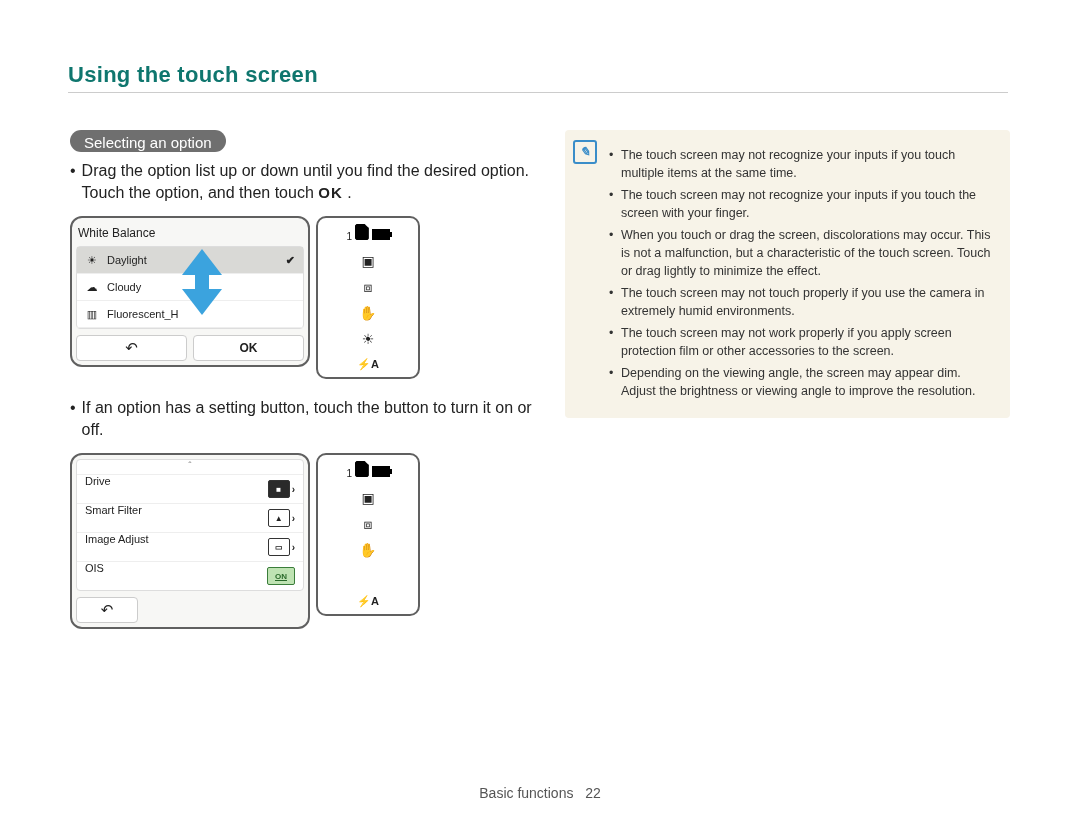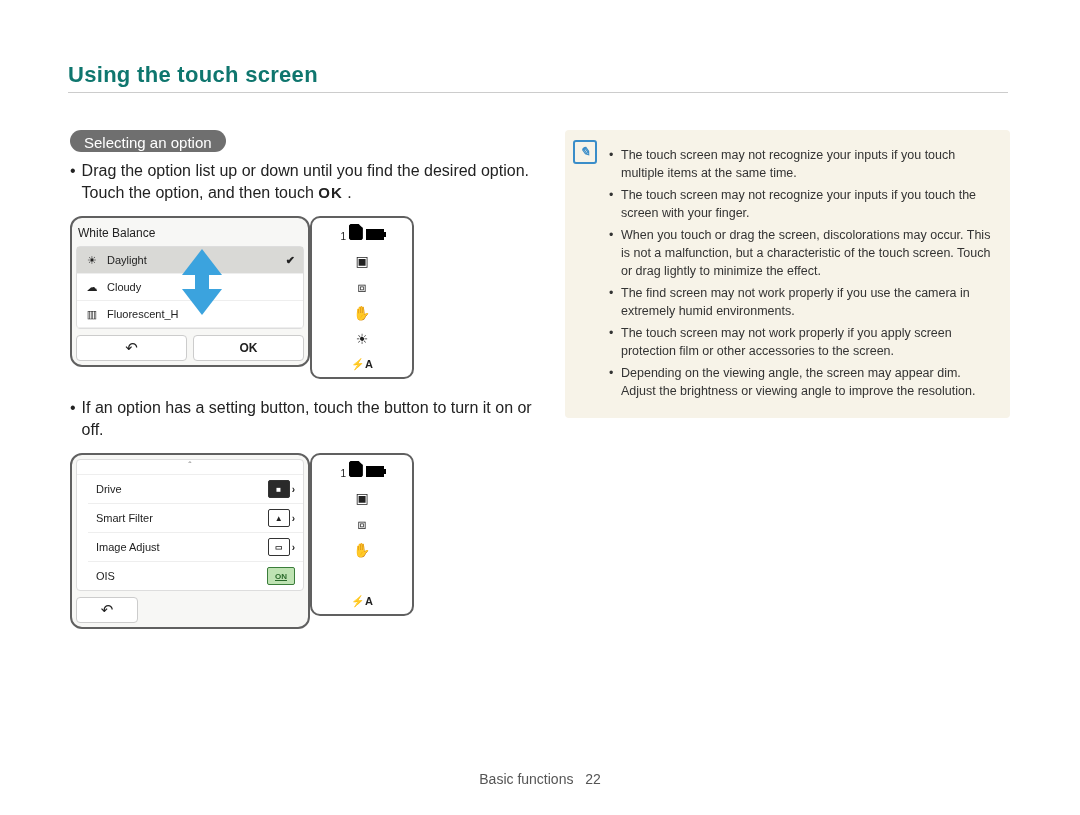--- a/index.html
+++ b/index.html
@@ -64,20 +64,21 @@
   .bullet .dot { flex: 0 0 auto; }
   .ok-glyph {
     font-weight: 900;
     letter-spacing: 1px;
     font-size: 15px;
   }
 
   .figure {
     display: flex;
     align-items: flex-start;
+    gap: 6px;
     margin-top: 4px;
     margin-bottom: 18px;
   }
   .camscreen {
     width: 228px;
     border: 2px solid #606060;
     border-radius: 12px;
     padding: 4px;
     background: #f7f7f5;
   }
@@ -181,21 +182,21 @@
     background:#000;
   }
   .flashauto{font-size:11px;font-weight:bold;}
 
   
   .cs2-list{background:#fff;border:1px solid #ddd;border-radius:4px;}
   .cs2-top{
     text-align:center;font-size:10px;color:#888;height:14px;line-height:14px;border-bottom:1px solid #eee;
   }
   .cs2-row{
-    display:flex;align-items:center;height:28px;padding:0 8px;font-size:11px;border-bottom:1px solid #eee;margin-left:11px;
+    display:flex;height:28px;padding:0 8px;font-size:11px;border-bottom:1px solid #eee;
   }
   .cs2-row:last-of-type{border-bottom:none;}
   .cs2-btnicon{
     margin-left:auto;
     display:flex;align-items:center;gap:2px;
   }
   .sqicon{
     display:inline-flex;align-items:center;justify-content:center;
     width:20px;height:16px;border:1px solid #333;border-radius:2px;font-size:8px;font-weight:bold;background:#fff;
   }
@@ -225,21 +226,21 @@
     position:absolute;left:8px;top:10px;
     width:20px;height:20px;border:2px solid #3a8dc9;border-radius:3px;
     display:flex;align-items:center;justify-content:center;color:#3a8dc9;font-style:italic;font-weight:bold;
   }
   .note ul{margin:4px;padding:0;list-style:none;}
   .note li{position:relative;padding-left:12px;margin-bottom:4px;}
   .note li::before{content:"•";position:absolute;left:0;top:0;}
 
   .footer{
     position:absolute;
-    bottom:28px;
+    bottom:14px;
     left:0;right:0;
     text-align:center;
     font-size:14px;
     color:#555;
     font-weight:300;
   }
 </style>
 </head>
 <body>
 
@@ -357,21 +358,21 @@
   </div>
 </div>
 
 <div class="right-col">
   <div class="note">
     <div class="noteicon">✎</div>
     <ul>
       <li>The touch screen may not recognize your inputs if you touch multiple items at the same time.</li>
       <li>The touch screen may not recognize your inputs if you touch the screen with your finger.</li>
       <li>When you touch or drag the screen, discolorations may occur. This is not a malfunction, but a characteristic of the touch screen. Touch or drag lightly to minimize the effect.</li>
-      <li>The find screen may not work properly if you use the camera in extremely humid environments.</li>
+      <li>The touch screen may not touch properly if you use the camera in extremely humid environments.</li>
       <li>The touch screen may not work properly if you apply screen protection film or other accessories to the screen.</li>
       <li>Depending on the viewing angle, the screen may appear dim. Adjust the brightness or viewing angle to improve the resolution.</li>
     </ul>
   </div>
 </div>
 
 <div class="footer">
   <span>Basic functions</span>
   &nbsp;
   <span>22</span>

